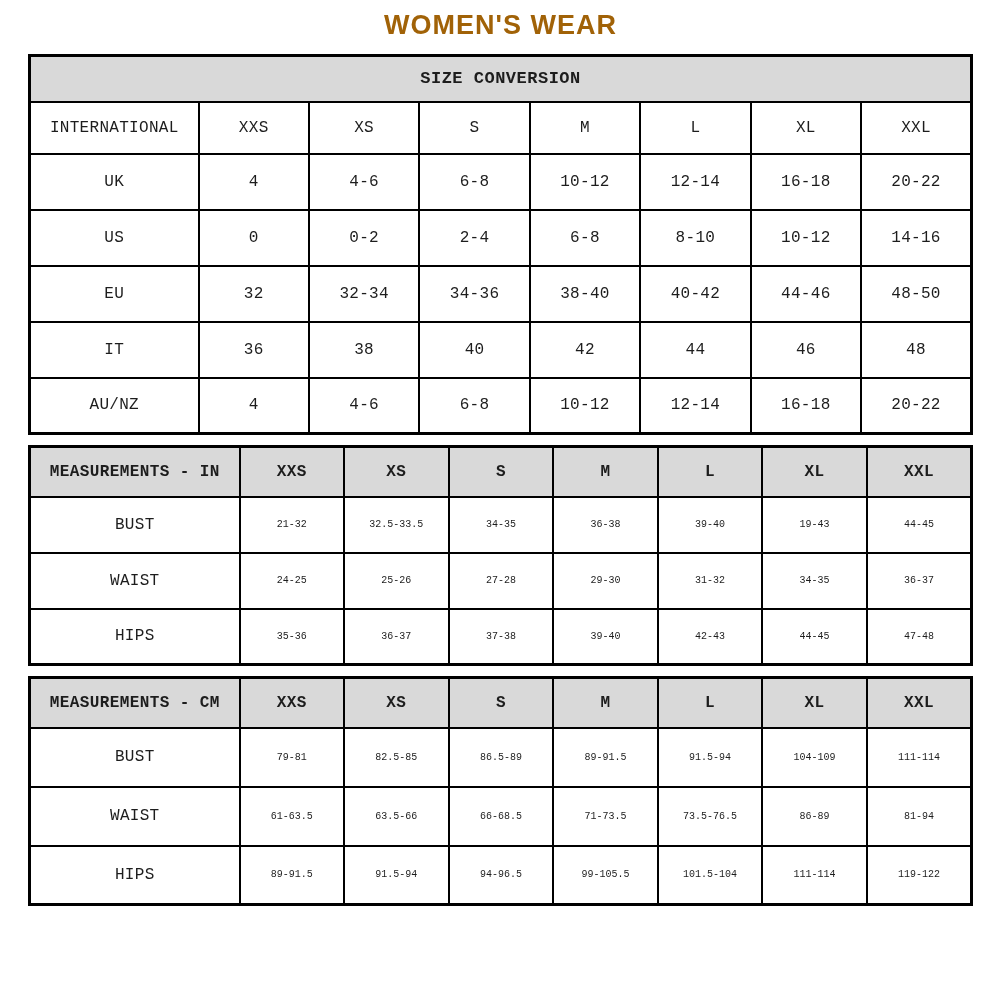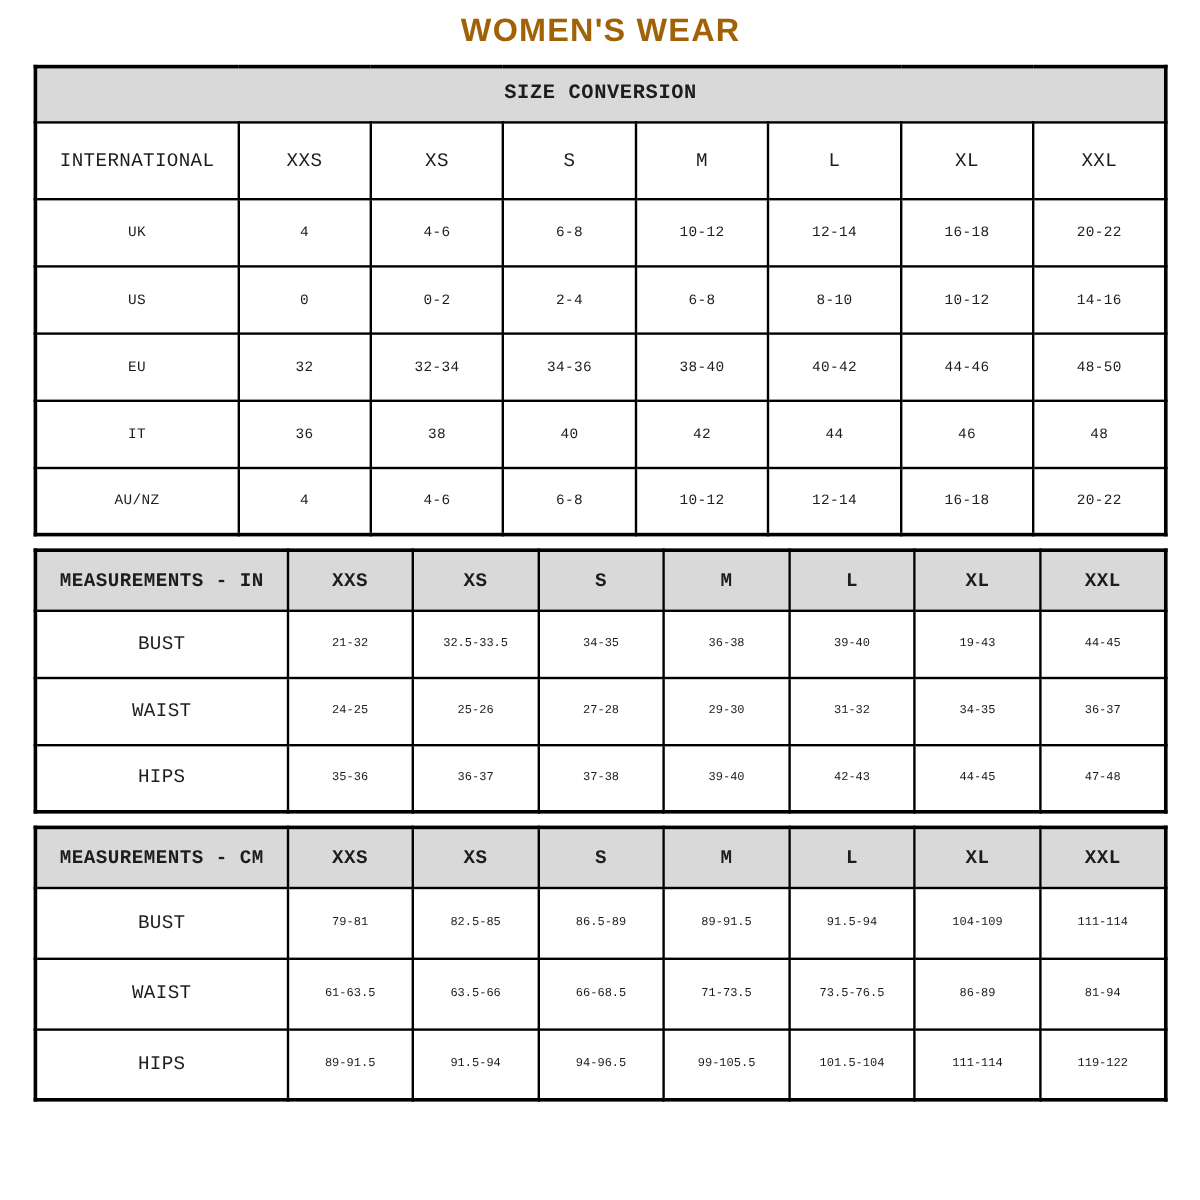--- a/index.html
+++ b/index.html
@@ -41,22 +41,22 @@
   }
   
   .conv col.c0 { width: 169px; }
   .conv .band th {
     background: var(--header-bg);
     font-weight: 700;
     font-size: 17px;
     letter-spacing: 0.5px;
     height: 46px;
   }
-  .conv .sizes-row th { height: 64px; font-size: 16px; letter-spacing: 0.3px; }
-  .conv tbody th, .conv tbody td { height: 56px; font-size: 12px; letter-spacing: 0.3px; }
+  .conv .sizes-row th { height: 52px; font-size: 16px; letter-spacing: 0.3px; }
+  .conv tbody th, .conv tbody td { height: 56px; font-size: 16px; letter-spacing: 0.3px; }
   
   .meas { margin-top: 10px; }
   .meas col.c0 { width: 210px; }
   .meas .sizes-row th {
     background: var(--header-bg);
     font-weight: 700;
     font-size: 16px;
     letter-spacing: 0.4px;
     height: 50px;
   }

